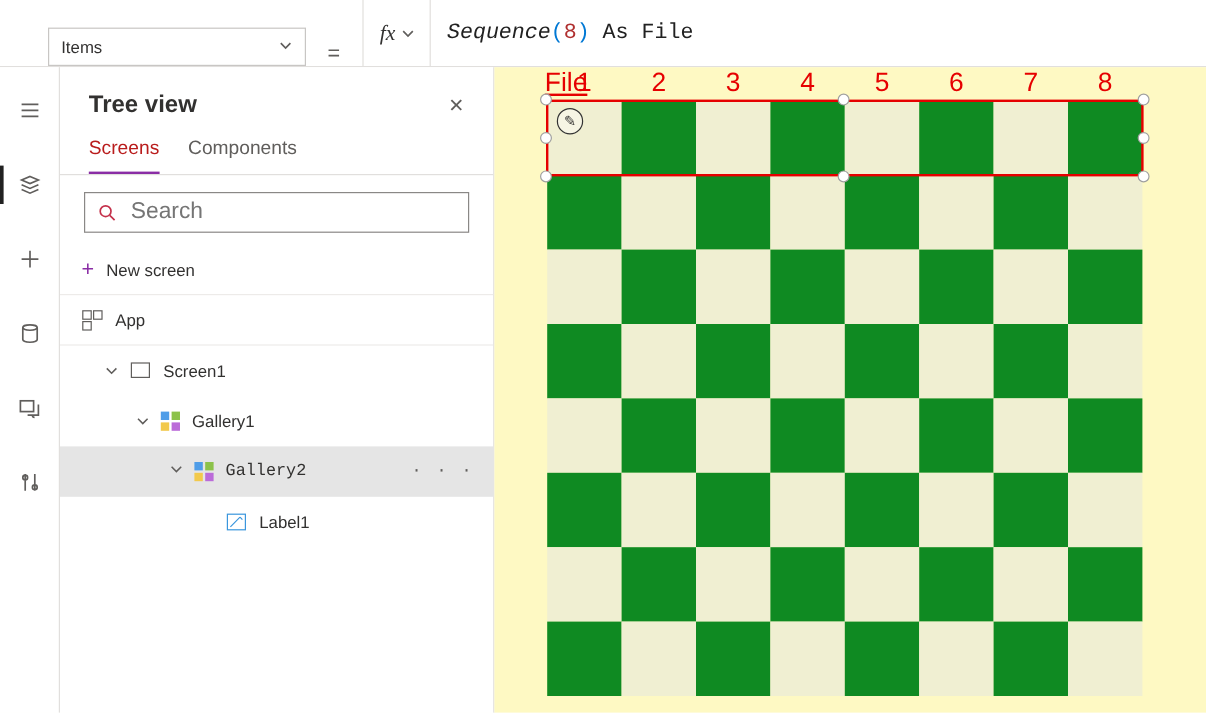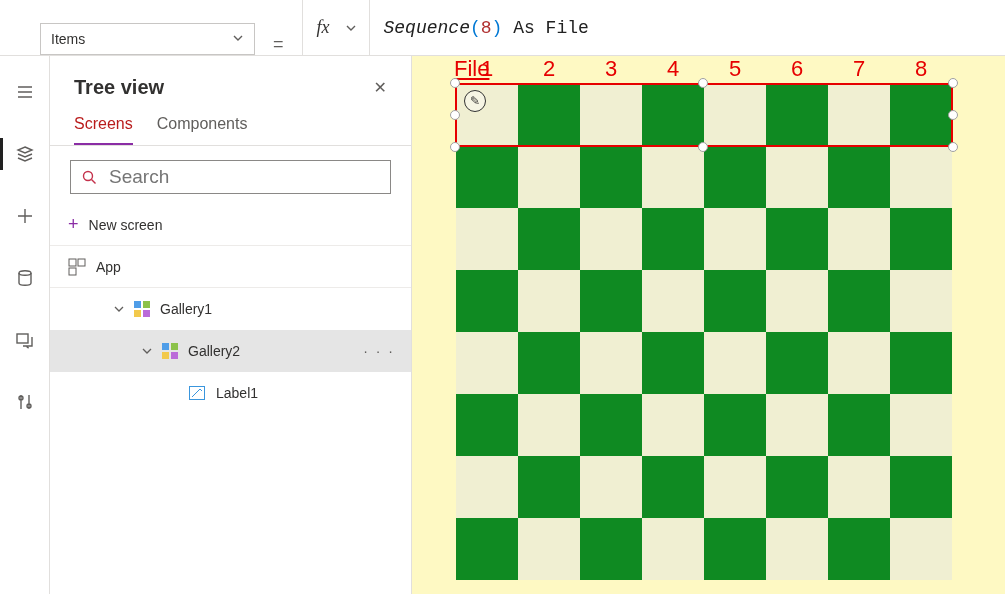--- a/index.html
+++ b/index.html
@@ -29,21 +29,21 @@
     padding: 0 10px;
     background: #fff;
   }
   .equals { margin: 0 18px; font-size: 18px; color: #605e5c; }
   .fx-box {
     display: flex; align-items: center;
     padding: 0 12px 0 14px;
     border-left: 1px solid #e1dfdd;
     border-right: 1px solid #e1dfdd;
     height: 100%;
-    font-style: italic; font-family: "Segoe UI", serif; gap: 11px;
+    font-style: italic; font-family: "Segoe UI", serif;
   }
   .fx-fx { font-size: 18px; margin-right: 4px;}
   .formula-code {
     flex: 1; height: 100%;
     display: flex; align-items: center;
     font-family: Consolas, "Courier New", monospace;
     font-size: 18px;
     padding-left: 14px;
     white-space: pre;
   }
@@ -120,21 +120,21 @@
     padding-right: 16px;
     gap: 10px;
     color: #323130;
     font-size: 14px;
   }
   .tree-row.bordered { border-bottom: 1px solid #edebe9; }
   .tree-row.selected { background: #e5e5e5; }
   .indent-1 { padding-left: 18px; }
   .indent-2 { padding-left: 38px; }
   .indent-3 { padding-left: 64px; }
-  .indent-4 { padding-left: 92px; }
+  .indent-4 { padding-left: 92px; font-family: Liberation Mono, monospace; }
   .indent-5 { padding-left: 138px; }
   .plus-purple { color: #8a2da5; font-size: 18px; font-weight: 300; }
   .chev { width: 10px; display: inline-block; color: #605e5c; }
   .icon-svg { width: 18px; height: 18px; flex-shrink: 0; }
   .gallery-icon {
     width: 16px; height: 16px;
     display: grid; grid-template-columns: 1fr 1fr; grid-template-rows: 1fr 1fr;
     gap: 2px;
   }
   .gallery-icon span:nth-child(1){background:#4f9de8;}
@@ -286,20 +286,29 @@
           <span>New screen</span>
         </div>
         <div class="tree-row bordered indent-1">
           <svg class="icon-svg" viewBox="0 0 18 18">
               <rect x="1" y="1" width="7" height="7" stroke="#605e5c" fill="none"></rect>
               <rect x="10" y="1" width="7" height="7" stroke="#605e5c" fill="none"></rect>
               <rect x="1" y="10" width="7" height="7" stroke="#605e5c" fill="none"></rect>
             </svg>
           <span>App</span>
         </div>
+        <div class="tree-row indent-2">
+          <span class="chev"><svg width="10" height="10" viewBox="0 0 10 10">
+                <path d="M1 3l4 4 4-4" stroke="#605e5c" fill="none" stroke-width="1.3"></path>
+              </svg></span>
+          <svg class="icon-svg" viewBox="0 0 18 18">
+              <rect x="1.5" y="2.5" width="15" height="12" stroke="#605e5c" fill="none"></rect>
+            </svg>
+          <span>Screen1</span>
+        </div>
         <div class="tree-row indent-3">
           <span class="chev"><svg width="10" height="10" viewBox="0 0 10 10">
                 <path d="M1 3l4 4 4-4" stroke="#605e5c" fill="none" stroke-width="1.3"></path>
               </svg></span>
           <span class="gallery-icon">
               <span></span>
               <span></span>
               <span></span>
               <span></span>
             </span>

